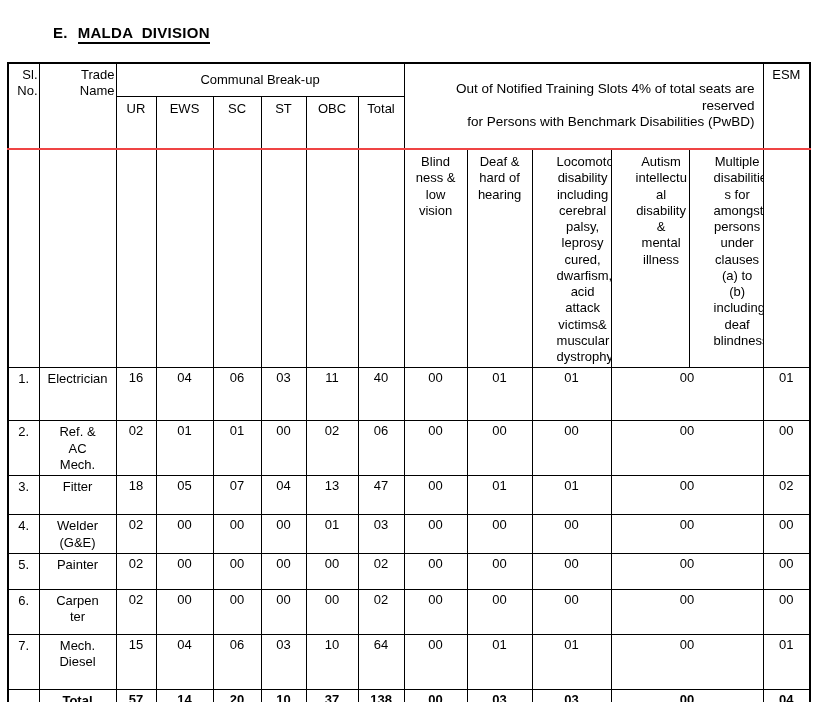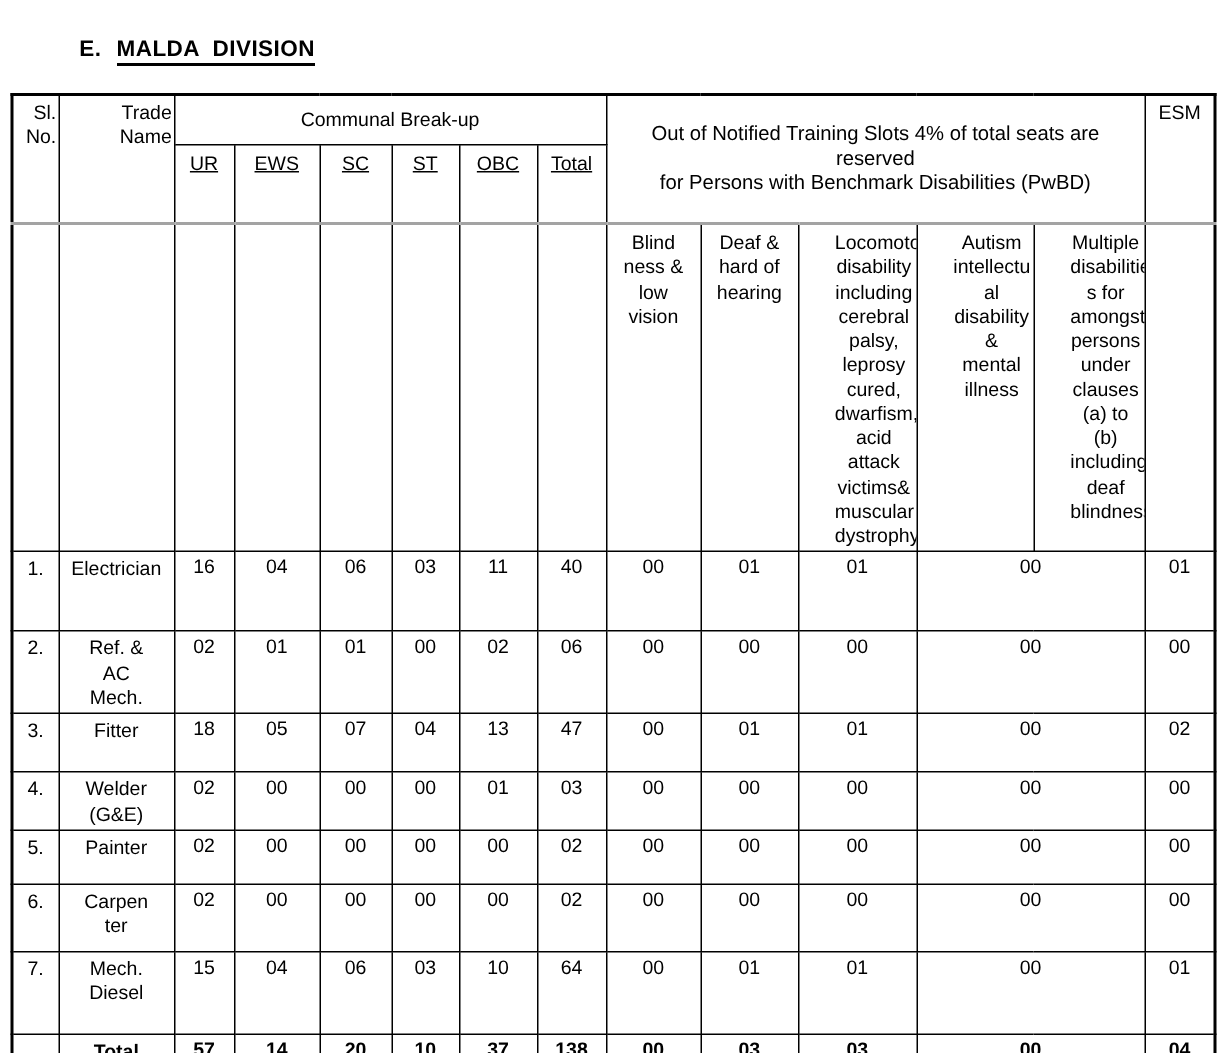--- a/index.html
+++ b/index.html
@@ -39,31 +39,31 @@
     text-align: center;
     padding: 2px 1px;
     overflow: hidden;
   }
   .div-table { border: 2px solid #000; }
 
   
   thead tr.h-top   { height: 33px; }
   thead tr.h-cols  { height: 53px; }
   thead tr.h-dis   { height: 204px; }
-  thead tr.h-dis th { border-top: 2px solid #a3a3a3; }
+  thead tr.h-dis th { border-top: 2px solid #ef4444; }
 
   th.h-slno, th.h-trade { vertical-align: top; padding-top: 3px; white-space: pre-line; text-align: right; }
   th.h-communal { vertical-align: middle; }
   th.h-pwbd {
-    text-align: center; vertical-align: middle;
+    text-align: right; vertical-align: middle;
     padding: 2px 8px; white-space: pre-line;
     font-size: 13.5px;
   }
   th.h-esm { vertical-align: top; padding-top: 3px; }
-  th.h-sub { vertical-align: top; padding-top: 4px; text-decoration: underline; }
+  th.h-sub { vertical-align: top; padding-top: 4px; }
   th.h-dis-cell { white-space: pre-line; vertical-align: top; padding-top: 4px; }
   th.h-dis-left { text-align: center; padding-left: 24px; padding-right: 2px; }
 
   
   tbody tr:nth-child(1) { height: 53px; }
   tbody tr:nth-child(2) { height: 55px; }
   tbody tr:nth-child(3) { height: 39px; }
   tbody tr:nth-child(4) { height: 30px; }
   tbody tr:nth-child(5) { height: 36px; }
   tbody tr:nth-child(6) { height: 45px; }

